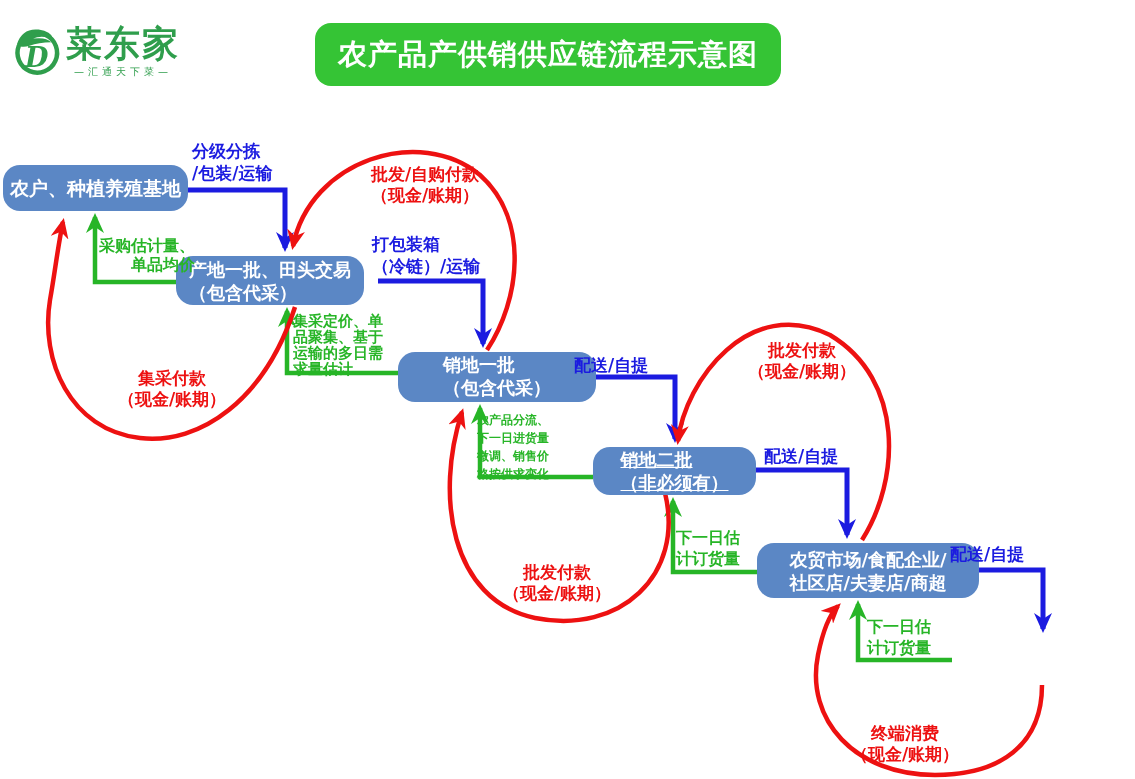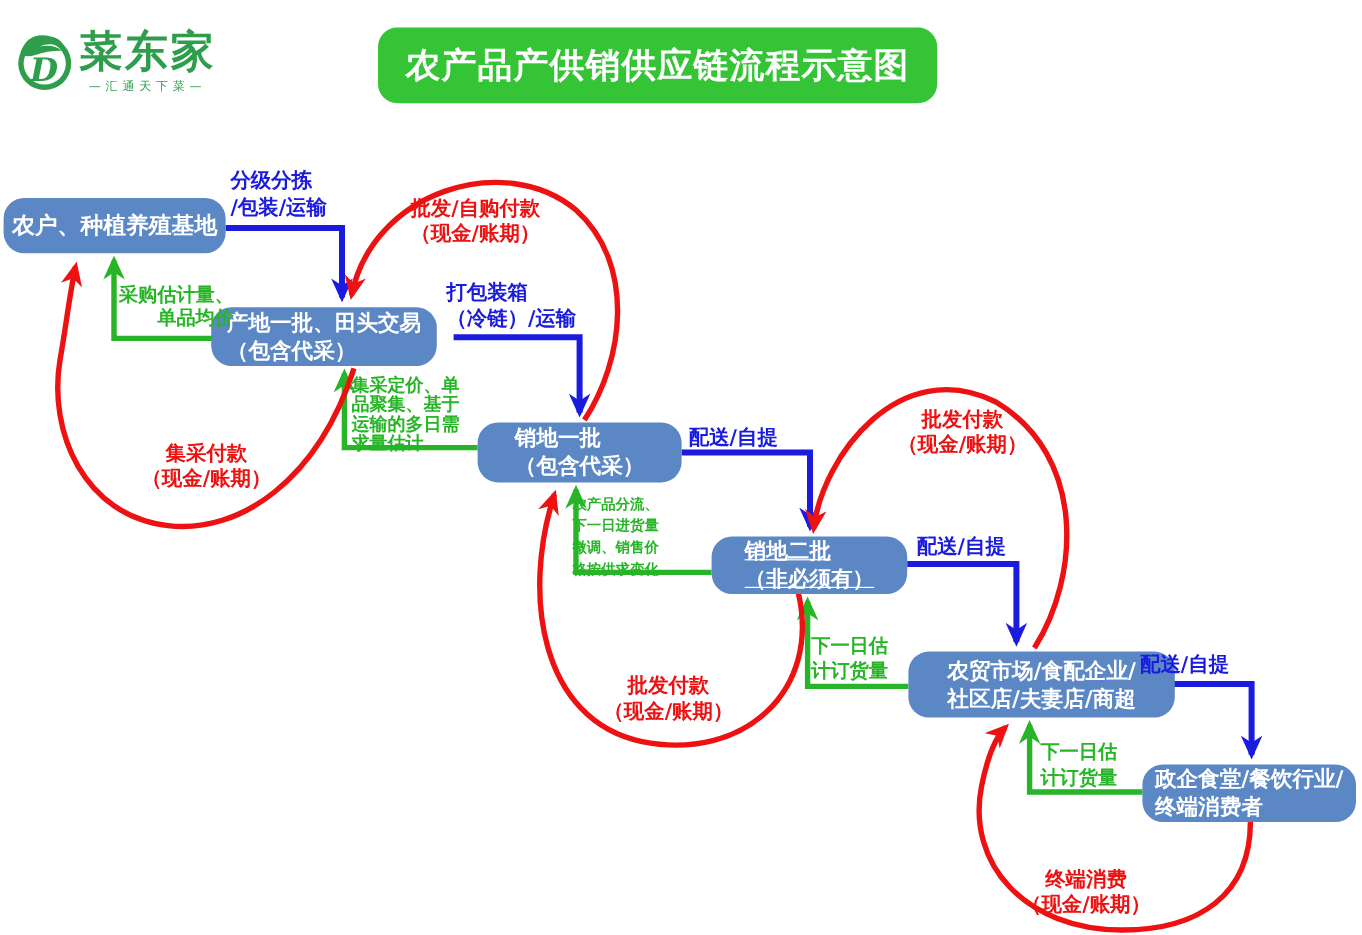--- a/index.html
+++ b/index.html
@@ -11,41 +11,41 @@
   .s-cash{stroke:var(--cash);fill:none;stroke-width:4.5px;}
   .f-physical{fill:var(--physical);}
   .f-info{fill:var(--info);}
   .f-cash{fill:var(--cash);}
 
   .node{position:absolute;z-index:2;background:var(--box);color:#fff;font-weight:bold;
         border-radius:17px;display:flex;align-items:center;justify-content:center;
         font-size:18px;line-height:23px;white-space:pre-line;}
   .n-1{left:3px;top:165px;width:185px;height:46px;font-size:19px;}
   .n-2{left:176px;top:256px;width:188px;height:49px;}
-  .n-3{left:398px;top:352px;width:170px;height:50px;font-family:Liberation Serif, serif;}
+  .n-3{left:398px;top:352px;width:198px;height:50px;font-family:Liberation Serif, serif;}
   .n-4{left:593px;top:447px;width:163px;height:48px;text-decoration:underline;}
   .n-5{left:757px;top:543px;width:222px;height:55px;}
   .n-6{left:952px;top:637px;width:178px;height:48px;}
 
   .lbl{position:absolute;z-index:3;font-weight:bold;white-space:pre-line;line-height:20px;}
   .c-phys{color:var(--physical);}
   .c-info{color:var(--info);}
   .c-cash{color:var(--cash);}
   .p-a1{left:192px;top:140px;font-size:17px;line-height:22px;}
   .p-a2{left:372px;top:233px;width:112px;text-align:left;font-size:17px;line-height:22px;}
   .p-a3{left:574px;top:355px;font-size:17px;}
   .p-a4{left:764px;top:446px;font-size:17px;}
   .p-a5{left:950px;top:544px;font-size:17px;}
   .p-g1{left:98px;top:236px;width:97px;text-align:right;font-size:16px;line-height:19px;}
   .p-g2{left:293px;top:313px;font-size:15px;line-height:16px;}
   .p-g3{left:477px;top:411px;font-size:12px;line-height:18px;}
   .p-g4{left:676px;top:527px;font-size:16px;line-height:21px;}
   .p-g5{left:867px;top:616px;font-size:16px;line-height:21px;}
   .p-r1{left:97px;top:368px;width:150px;text-align:center;font-size:17px;line-height:21px;}
-  .p-r2{left:342px;top:164px;width:166px;text-align:left;font-size:17px;line-height:21px;}
+  .p-r2{left:342px;top:164px;width:166px;text-align:center;font-size:17px;line-height:21px;}
   .p-r3{left:477px;top:562px;width:160px;text-align:center;font-size:17px;line-height:21px;}
   .p-r4{left:722px;top:340px;width:160px;text-align:center;font-size:17px;line-height:21px;}
   .p-r5{left:825px;top:723px;width:160px;text-align:center;font-size:17px;line-height:21px;}
 
   .title{position:absolute;z-index:2;left:315px;top:23px;width:466px;height:63px;
          background:var(--title-bg);border-radius:16px;color:#fff;font-size:29px;
          font-weight:bold;letter-spacing:1px;display:flex;align-items:center;justify-content:center;}
 
   .logo{position:absolute;z-index:2;left:8px;top:24px;display:flex;align-items:flex-start;}
   .logo-text{margin-left:4px;}
@@ -111,22 +111,20 @@
 
   <div class="node n-1">农户、种植养殖基地</div>
   <div class="node n-2">产地一批、田头交易
 （包含代采）</div>
   <div class="node n-3">销地一批
 （包含代采）</div>
   <div class="node n-4">销地二批
 （非必须有）</div>
   <div class="node n-5">农贸市场/食配企业/
 社区店/夫妻店/商超</div>
-  <div class="node n-6">政企食堂/餐饮行业/
-终端消费者</div>
 
   <div class="lbl c-phys p-a1">分级分拣
 /包装/运输</div>
   <div class="lbl c-phys p-a2">打包装箱
 （冷链）/运输</div>
   <div class="lbl c-phys p-a3">配送/自提</div>
   <div class="lbl c-phys p-a4">配送/自提</div>
   <div class="lbl c-phys p-a5">配送/自提</div>
 
   <div class="lbl c-info p-g2">集采定价、单

